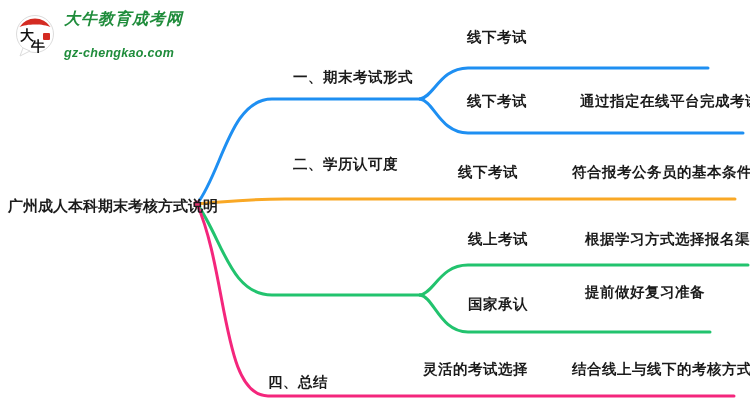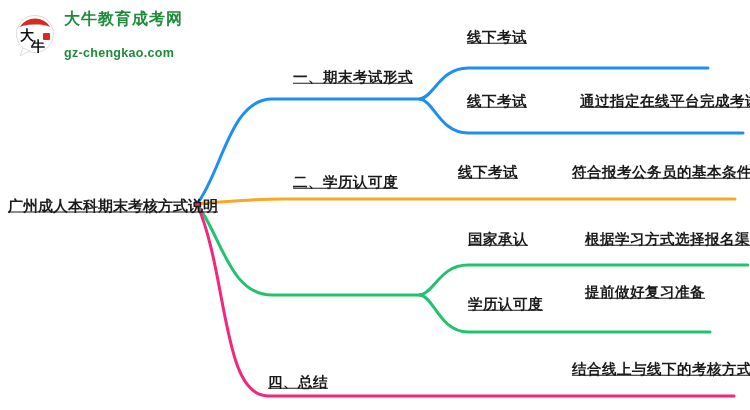--- a/index.html
+++ b/index.html
@@ -5,25 +5,25 @@
   html,body{margin:0;padding:0;background:#ffffff;}
   body{
     width:750px;height:410px;position:relative;overflow:hidden;
     font-family:"Liberation Sans","DejaVu Sans",sans-serif;
   }
   .canvas{position:absolute;inset:0;}
   svg.lines{position:absolute;left:0;top:0;}
   .node{
     position:absolute;transform:translateY(-50%);
     white-space:nowrap;font-weight:700;color:#1b1b1b;
-    font-size:14.5px;letter-spacing:.5px;line-height:1;text-decoration:underline;
+    font-size:14.5px;letter-spacing:.5px;line-height:1;
   }
   .root-node{font-size:15px;letter-spacing:0;}
   .logo{position:absolute;left:14px;top:10px;display:flex;align-items:center;gap:8px;cursor:pointer;}
-  .logo-text{display:flex;flex-direction:column;line-height:1.1;}
+  .logo-text{display:flex;flex-direction:column;line-height:1.1;font-style:italic;}
   .logo-title{font-size:16px;font-weight:800;color:#1f8c3b;letter-spacing:1px;}
   .logo-sub{font-size:12.5px;font-weight:700;color:#1f8c3b;letter-spacing:.3px;margin-top:19px;}
 </style>
 </head>
 <body>
 
 <div class="canvas">
 
   <svg class="lines" width="750" height="410" viewBox="0 0 750 410">
     <g fill="none" stroke-width="3" stroke-linecap="round" stroke-linejoin="round">
@@ -43,30 +43,31 @@
     <circle cx="197" cy="204" r="3.5" fill="#e0336e"></circle>
   </svg>
 
   <div class="node" style="left:293px;top:77px">一、期末考试形式</div>
 
   <div class="node root-node" style="left:8px;top:205px">广州成人本科期末考核方式说明</div>
   <div class="node" style="left:467px;top:37px">线下考试</div>
   <div class="node" style="left:467px;top:101px">线下考试</div>
   <div class="node" style="left:580px;top:101px">通过指定在线平台完成考试</div>
 
-  <div class="node" style="left:293px;top:182px">二、学历认可度</div>
+  <div class="node" style="left:293px;top:164px">二、学历认可度</div>
   <div class="node" style="left:458px;top:172px">线下考试</div>
   <div class="node" style="left:572px;top:172px">符合报考公务员的基本条件</div>
 
-  <div class="node" style="left:468px;top:239px">国家承认</div>
+  <div class="node" style="left:468px;top:239px">线上考试</div>
   <div class="node" style="left:585px;top:239px">根据学习方式选择报名渠道</div>
-  <div class="node" style="left:468px;top:304px">学历认可度</div>
+  <div class="node" style="left:468px;top:304px">国家承认</div>
   <div class="node" style="left:585px;top:292px">提前做好复习准备</div>
 
   <div class="node" style="left:268px;top:382px">四、总结</div>
+  <div class="node" style="left:423px;top:369px">灵活的考试选择</div>
   <div class="node" style="left:572px;top:369px">结合线上与线下的考核方式</div>
 
   <div class="logo">
     <svg width="42" height="44" viewBox="0 0 42 44">
 
       <circle cx="21" cy="21" r="18.5" fill="#ffffff" stroke="#dcdcdc" stroke-width="1"></circle>
 
       <path d="M 9 35 L 6 43 L 16 38 Z" fill="#ffffff" stroke="#dcdcdc" stroke-width="1"></path>
 
       <path d="M 5.5 14 A 18.5 18.5 0 0 1 36.5 14 C 30 10.5 12 10.5 5.5 14 Z" fill="#d42b22"></path>

